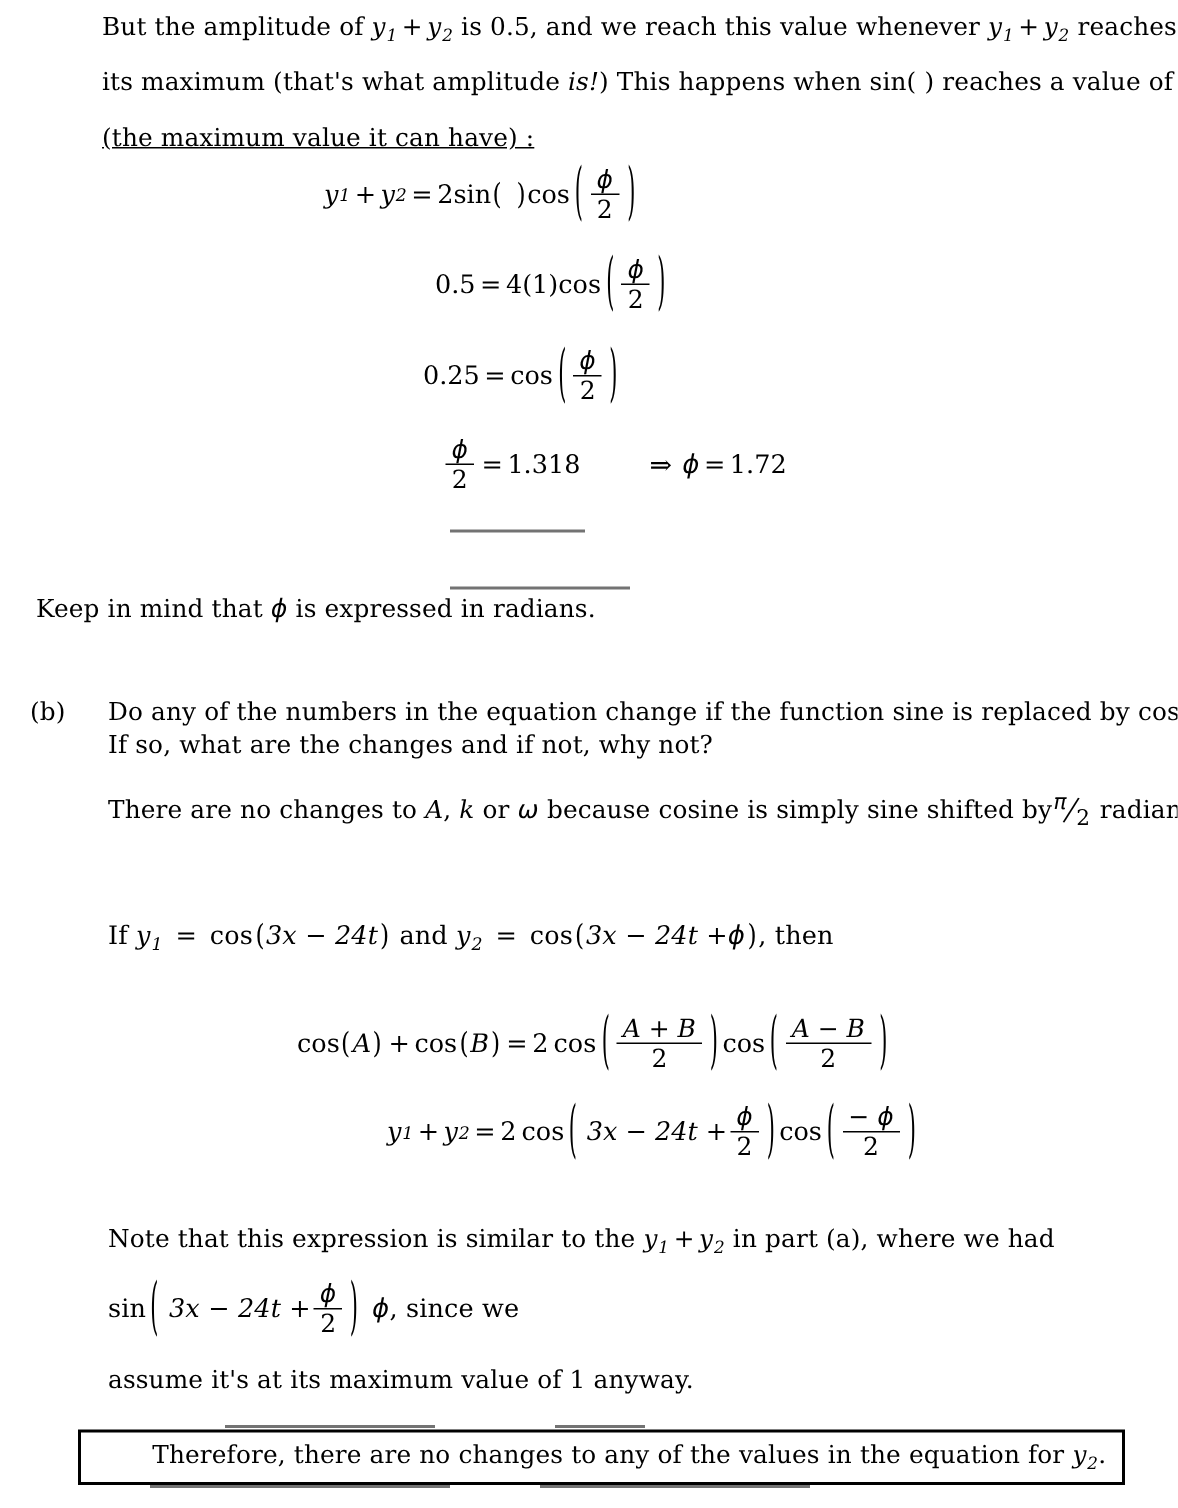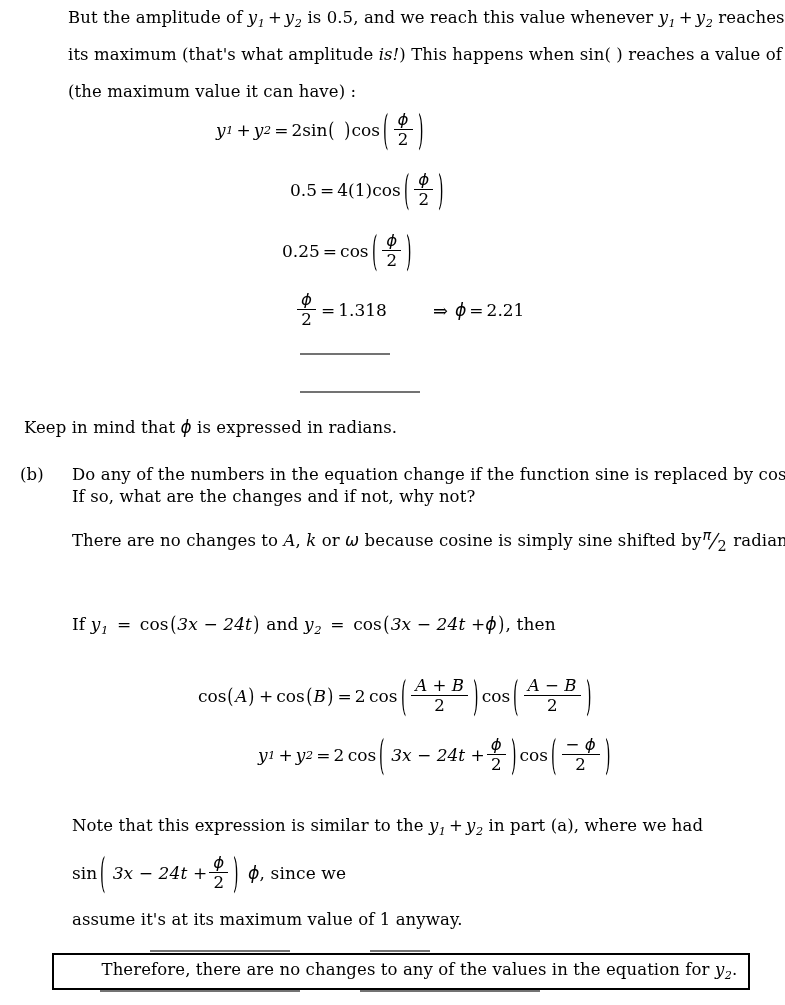--- a/index.html
+++ b/index.html
@@ -122,21 +122,21 @@
     <span>is 0.5, and we reach this value whenever</span>
     <span class="v">y</span><span class="sub">1</span><span class="op">+</span><span class="v">y</span><span class="sub">2</span>
     <span>reaches</span>
   </div>
 
   <div class="line" style="left:68px; top:47px;">
     <span>its maximum (that's what amplitude</span>
     <span class="v">is!</span><span>) This happens when sin(</span><span class="bp h1"> </span><span>) reaches a value of 1</span>
   </div>
 
-  <div class="line" style="left:68px; top:84px;">(the maximum value it can have) :</div>
+  <div class="line" style="left:68px; top:84px;text-decoration:underline;">(the maximum value it can have) :</div>
 
   <div class="eq" style="left:216px; top:112px;">
     <span class="paren-group">
       <span class="v">y</span>
         <span class="sub">1</span>
         <span class="op">+</span>
         <span class="v">y</span>
         <span class="sub">2</span>
       <span class="op">=</span>
       <span>2</span>
@@ -189,26 +189,26 @@
           <span class="num gk">ϕ</span>
           <span class="den">2</span>
         </span>
       <span class="op">=</span>
       <span>1.318</span>
       <span style="display:inline-block;width:46px"></span>
       <span style="font-size:1.05em">⇒</span>
       <span style="display:inline-block;width:7px"></span>
       <span class="gk">ϕ</span>
       <span class="op">=</span>
-      <span>2.21</span>
-    </span>
-  </div>
-
-
-  <div class="line" style="left:24px; top:419px;">
+      <span>1.72</span>
+    </span>
+  </div>
+
+
+  <div class="line" style="left:24px; top:397px;">
     <span>Keep in mind that</span>
     <span class="gk">ϕ</span>
     <span>is expressed in radians.</span>
   </div>
 
   <div class="line" style="left:20px; top:467px;">(b)</div>
 
   <div class="line" style="left:72px; top:467px;">Do any of the numbers in the equation change if the function sine is replaced by cosine?</div>
 
   <div class="line" style="left:72px; top:489px;">If so, what are the changes and if not, why not?</div>

